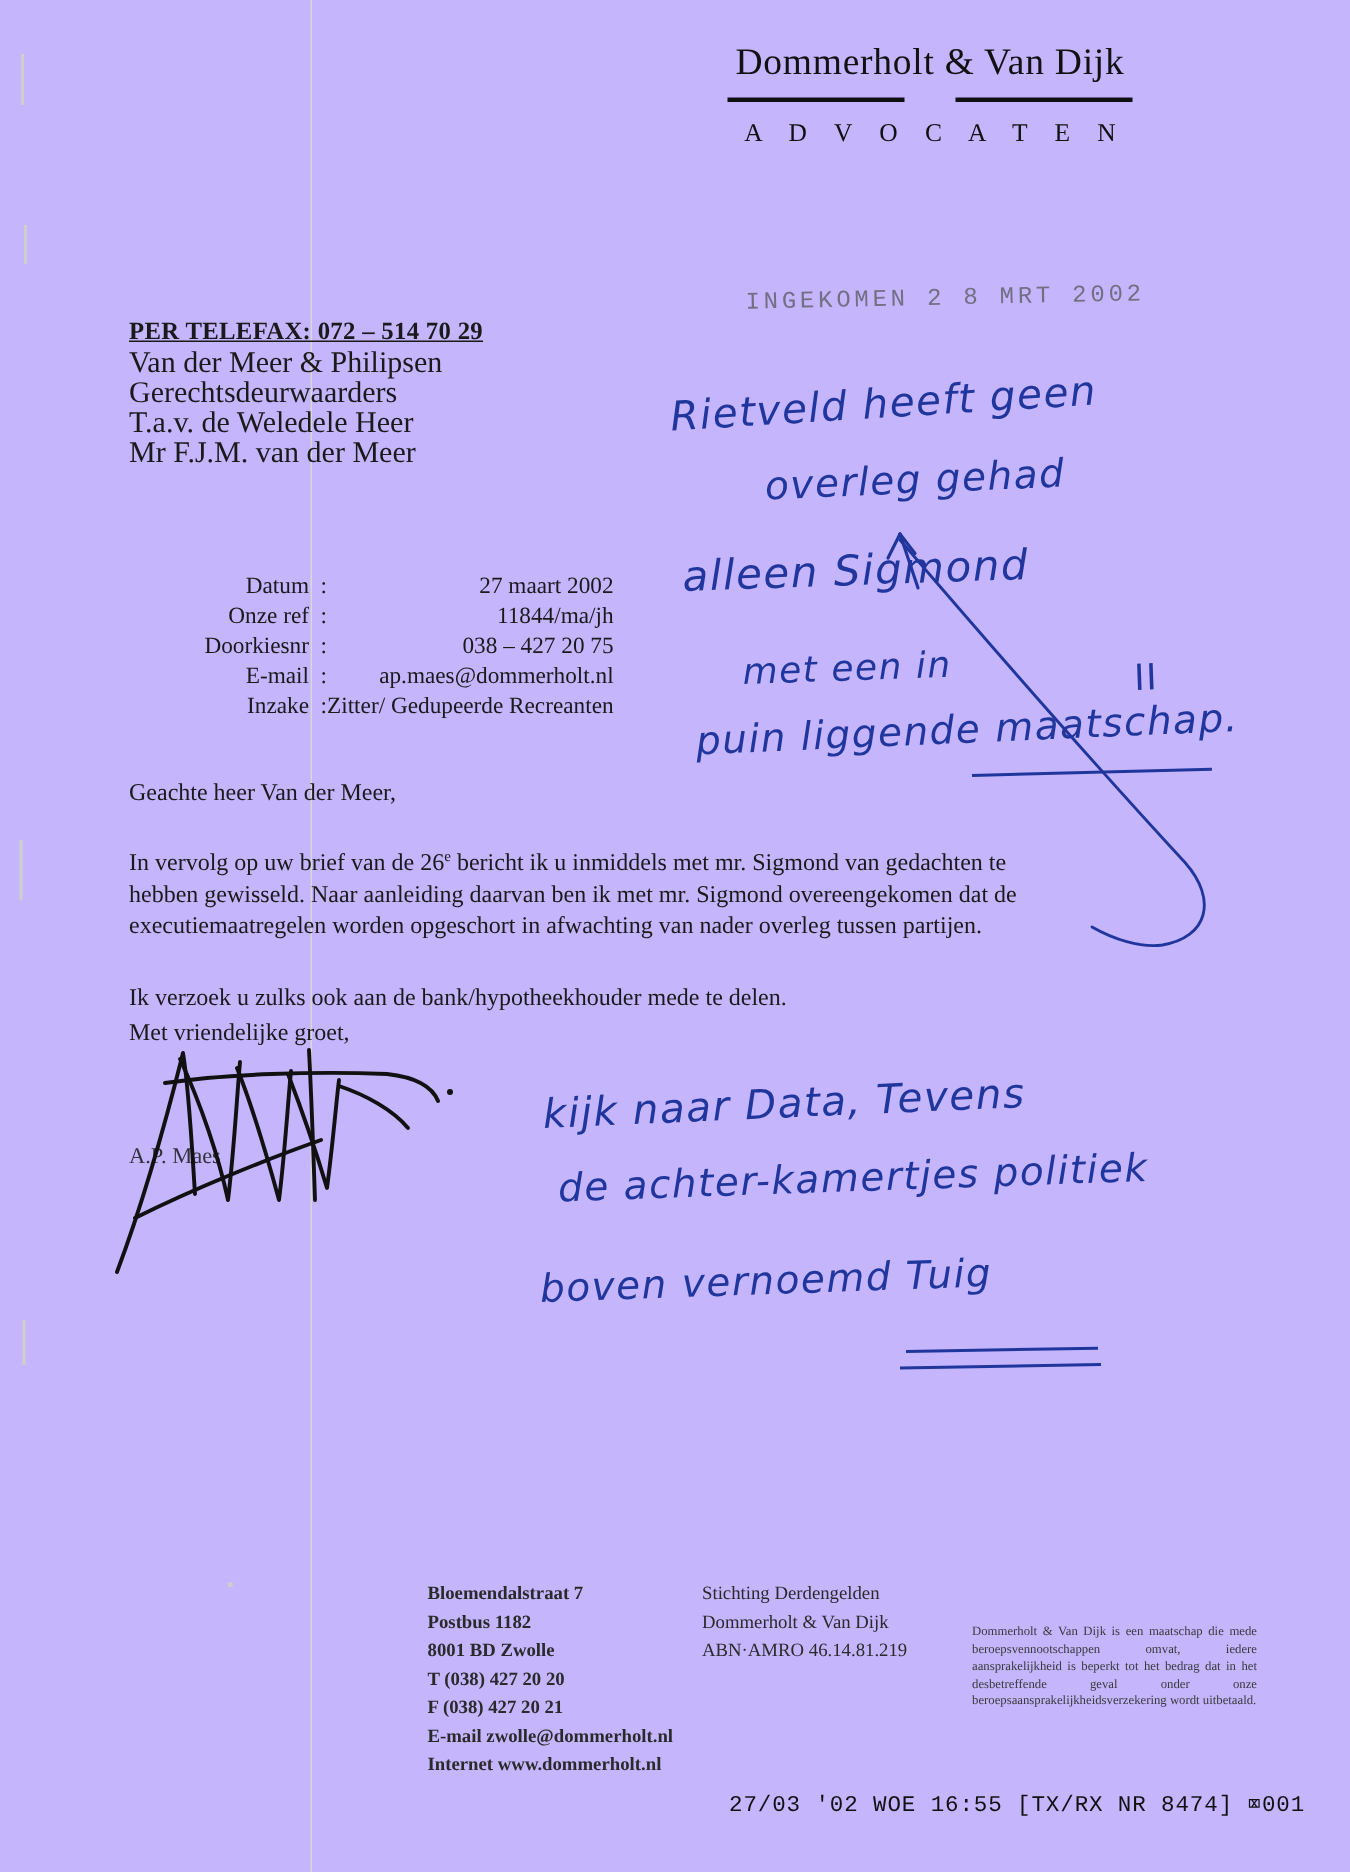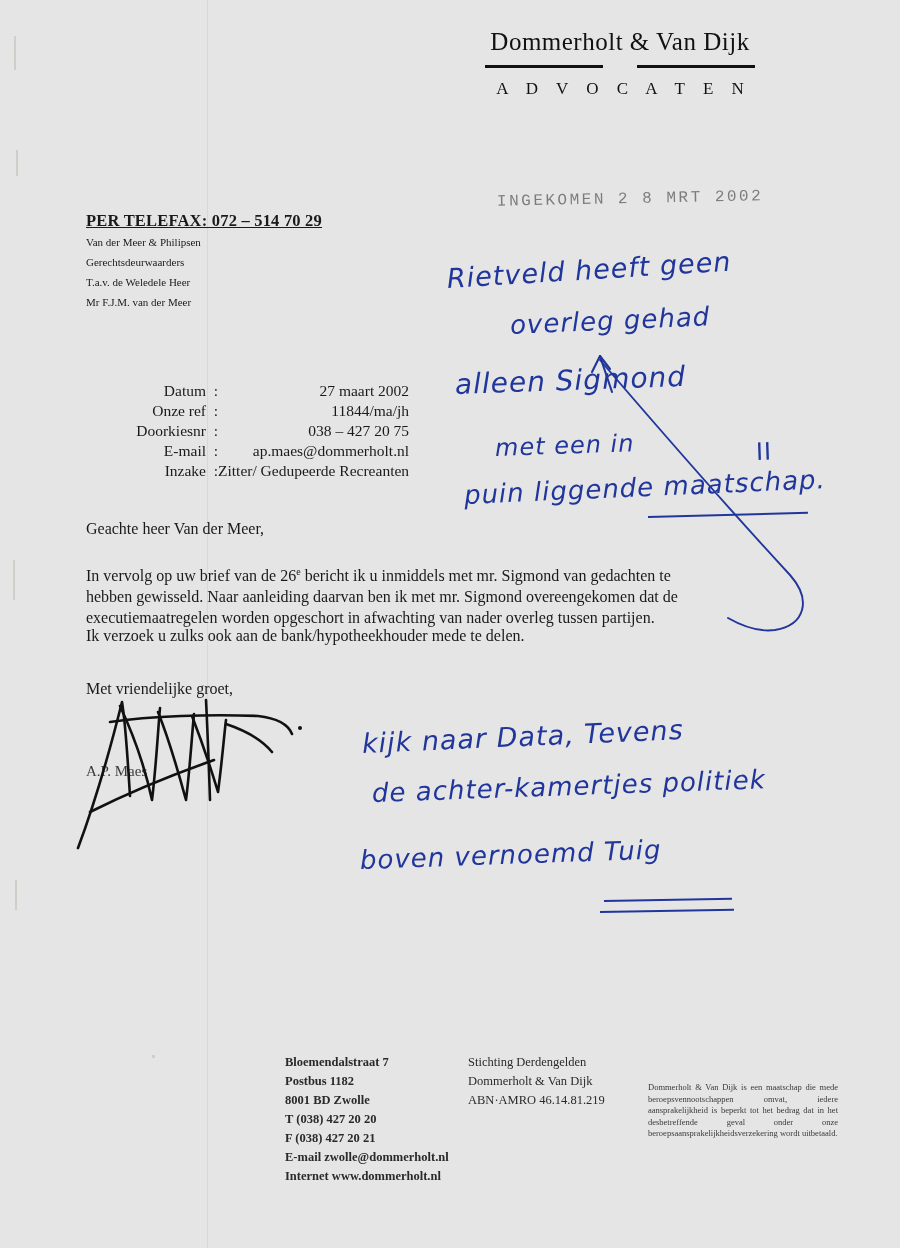--- a/index.html
+++ b/index.html
@@ -4,21 +4,21 @@
 <style>
   html, body {
     margin: 0;
     padding: 0;
     background: #ffffff;
   }
   .page {
     position: relative;
     width: 900px;
     height: 1248px;
-    background: #e5e5e5;
+    background: #c4b5fd;
     overflow: hidden;
     font-family: "Liberation Serif", serif;
     color: #1a1a1a;
   }
 
   
   .fold-line {
     position: absolute;
     left: 207px;
     top: 0;
@@ -77,21 +77,21 @@
     font-size: 16.5px;
     font-weight: bold;
     text-decoration: underline;
     letter-spacing: 0.2px;
     white-space: nowrap;
   }
   .addressee {
     position: absolute;
     left: 86px;
     top: 232px;
-    font-size: 11px;
+    font-size: 20px;
     line-height: 20px;
   }
   .addressee div { white-space: nowrap; }
 
   
   .stamp {
     position: absolute;
     left: 497px;
     top: 190px;
     font-family: "Liberation Mono", monospace;
@@ -132,21 +132,21 @@
     top: 561px;
     width: 632px;
     font-size: 16px;
     line-height: 21px;
     text-align: left;
   }
   .para1 sup { font-size: 10px; vertical-align: super; }
   .para2 {
     position: absolute;
     left: 86px;
-    top: 625px;
+    top: 655px;
     width: 632px;
     font-size: 16px;
     line-height: 21px;
   }
   .closing {
     position: absolute;
     left: 86px;
     top: 680px;
     font-size: 16px;
   }
@@ -376,14 +376,15 @@
   </div>
 
   <div class="footer-stichting">
     <div>Stichting Derdengelden</div>
     <div>Dommerholt &amp; Van Dijk</div>
     <div>ABN·AMRO 46.14.81.219</div>
   </div>
 
   <div class="footer-disclaimer">Dommerholt &amp; Van Dijk is een maatschap die mede beroepsvennootschappen omvat, iedere aansprakelijkheid is beperkt tot het bedrag dat in het desbetreffende geval onder onze beroepsaansprakelijkheidsverzekering wordt uitbetaald.</div>
 
+  <div class="fax-line">27/03 '02 WOE 16:55  [TX/RX NR 8474]  ⌧001</div>
 
 </div>
 
 </body></html>

